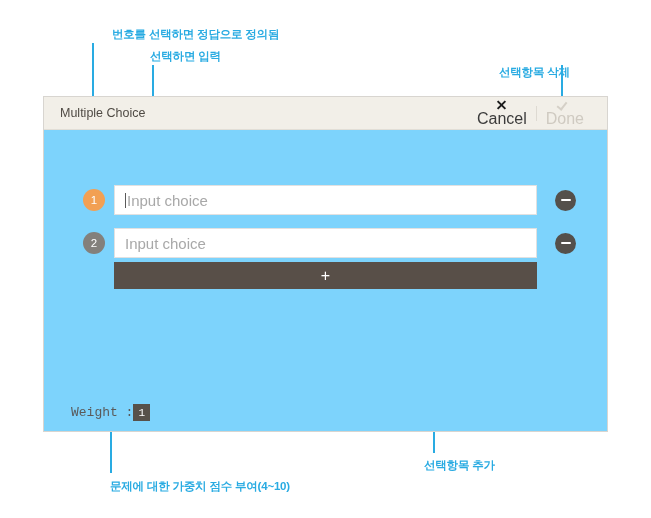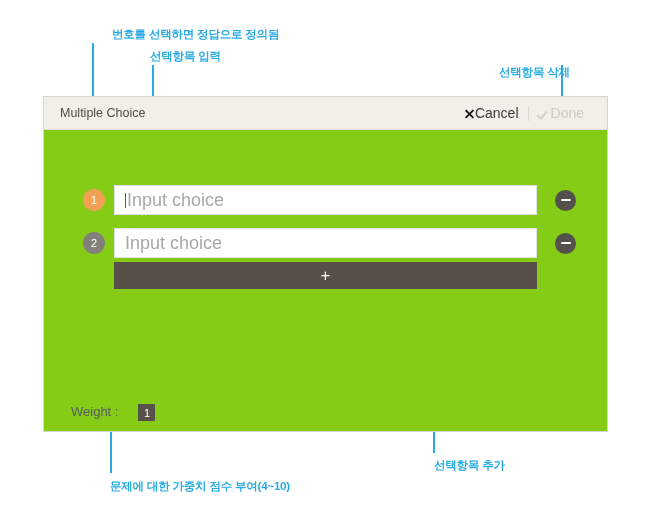--- a/index.html
+++ b/index.html
@@ -37,21 +37,21 @@
     background: #29abe2;
   }
 
   
   .dialog {
     position: absolute;
     left: 43px;
     top: 96px;
     width: 565px;
     height: 336px;
-    background: #84cc16;
+    background: #7dd3fc;
     border: 1px solid #d8d5d0;
     box-sizing: border-box;
   }
   .dialog-titlebar {
     height: 33px;
     background: #f2efe8;
     border-bottom: 1px solid #e2ded6;
     display: flex;
     align-items: center;
     justify-content: space-between;
@@ -64,22 +64,23 @@
   }
   .titlebar-actions {
     display: flex;
     align-items: center;
     height: 100%;
   }
   .tb-btn {
     display: flex;
     align-items: center;
     gap: 0;
-    font-size: 14px;
+    font-size: 16px;
     padding: 0 9px;
+    flex-direction: column;
   }
   .tb-btn.cancel { color: #3b3b3b; }
   .tb-btn.done { color: #cfcac1; }
   .tb-sep {
     width: 1px;
     height: 15px;
     background: #dedad2;
   }
   .ico-x {
     position: relative;
@@ -147,21 +148,21 @@
     width: 423px;
     height: 30px;
     border: 1px solid #e1e1e1;
     background: #fff;
     box-sizing: border-box;
     display: flex;
     align-items: center;
     padding-left: 10px;
   }
   .ph {
-    font-size: 18px;
+    font-size: 15px;
     color: #a8a8a8;
   }
   .caret {
     width: 1px;
     height: 15px;
     background: #5a5a5a;
     margin-right: 1px;
   }
 
   .minus-btn {
@@ -198,22 +199,23 @@
     font-size: 16px;
     line-height: 1;
     font-weight: 500;
   }
 
   .weight-row {
     position: absolute;
     left: 27px;
     top: 274px;
     display: flex;
-    align-items: flex-start;
-    gap: 20px;
+    align-items: center;
+    gap: 0;
+    font-family: Liberation Mono, monospace;
   }
   .weight-label {
     font-size: 13px;
     color: #5a5a5a;
   }
   .weight-box {
     min-width: 17px;
     height: 17px;
     background: #57514a;
     color: #ffffff;
@@ -225,31 +227,31 @@
     box-sizing: border-box;
   }
 </style>
 </head>
 <body>
 
 <div class="annot-text" style="left:88px; top:27px;margin-left:24px;">번호를 선택하면 정답으로 정의됨</div>
 <div class="annot-line" style="left:92px; top:43px; height:111px;"></div>
 <div class="annot-dot" style="left:88px; top:150px;"></div>
 
-<div class="annot-text" style="left:150px; top:49px;">선택항목 입력</div>
+<div class="annot-text" style="left:150px; top:49px;">선택하면 입력</div>
 <div class="annot-line" style="left:152px; top:65px; height:93px;"></div>
 <div class="annot-dot" style="left:148px; top:154px;"></div>
 
 <div class="annot-text" style="left:499px; top:49px;margin-top:16px;">선택항목 삭제</div>
 <div class="annot-line" style="left:561px; top:65px; height:83px;"></div>
 <div class="annot-dot" style="left:557px; top:144px;"></div>
 
 <div class="annot-line" style="left:433px; top:246px; height:207px;"></div>
 <div class="annot-dot" style="left:429px; top:242px;"></div>
-<div class="annot-text" style="left:434px; top:458px;">선택항목 추가</div>
+<div class="annot-text" style="left:424px; top:458px;">선택항목 추가</div>
 
 <div class="annot-line" style="left:110px; top:397px; height:76px;"></div>
 <div class="annot-dot" style="left:106px; top:393px;"></div>
 <div class="annot-text" style="left:110px; top:479px;">문제에 대한 가중치 점수 부여(4~10)</div>
 
 <div class="dialog">
 
   <div class="dialog-titlebar">
     <div class="dialog-title">Multiple Choice</div>
 

